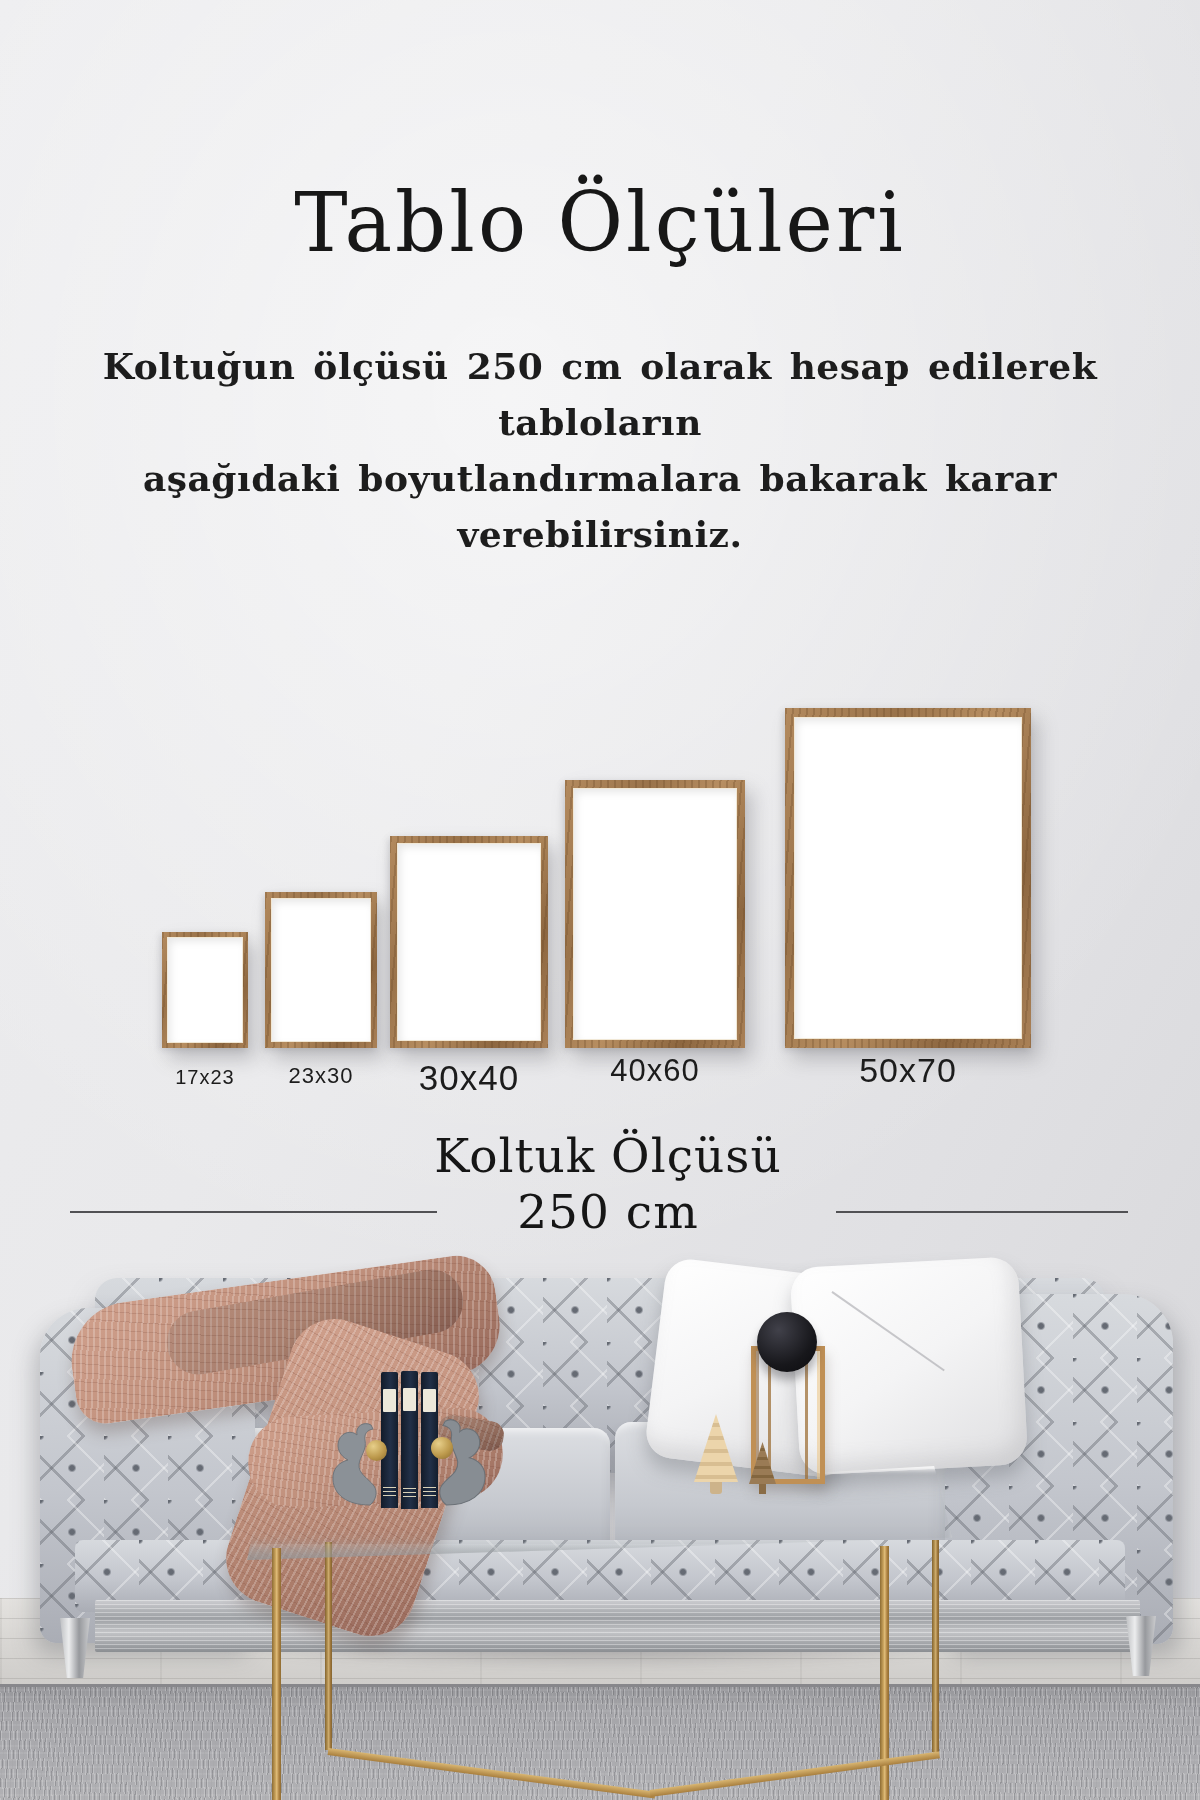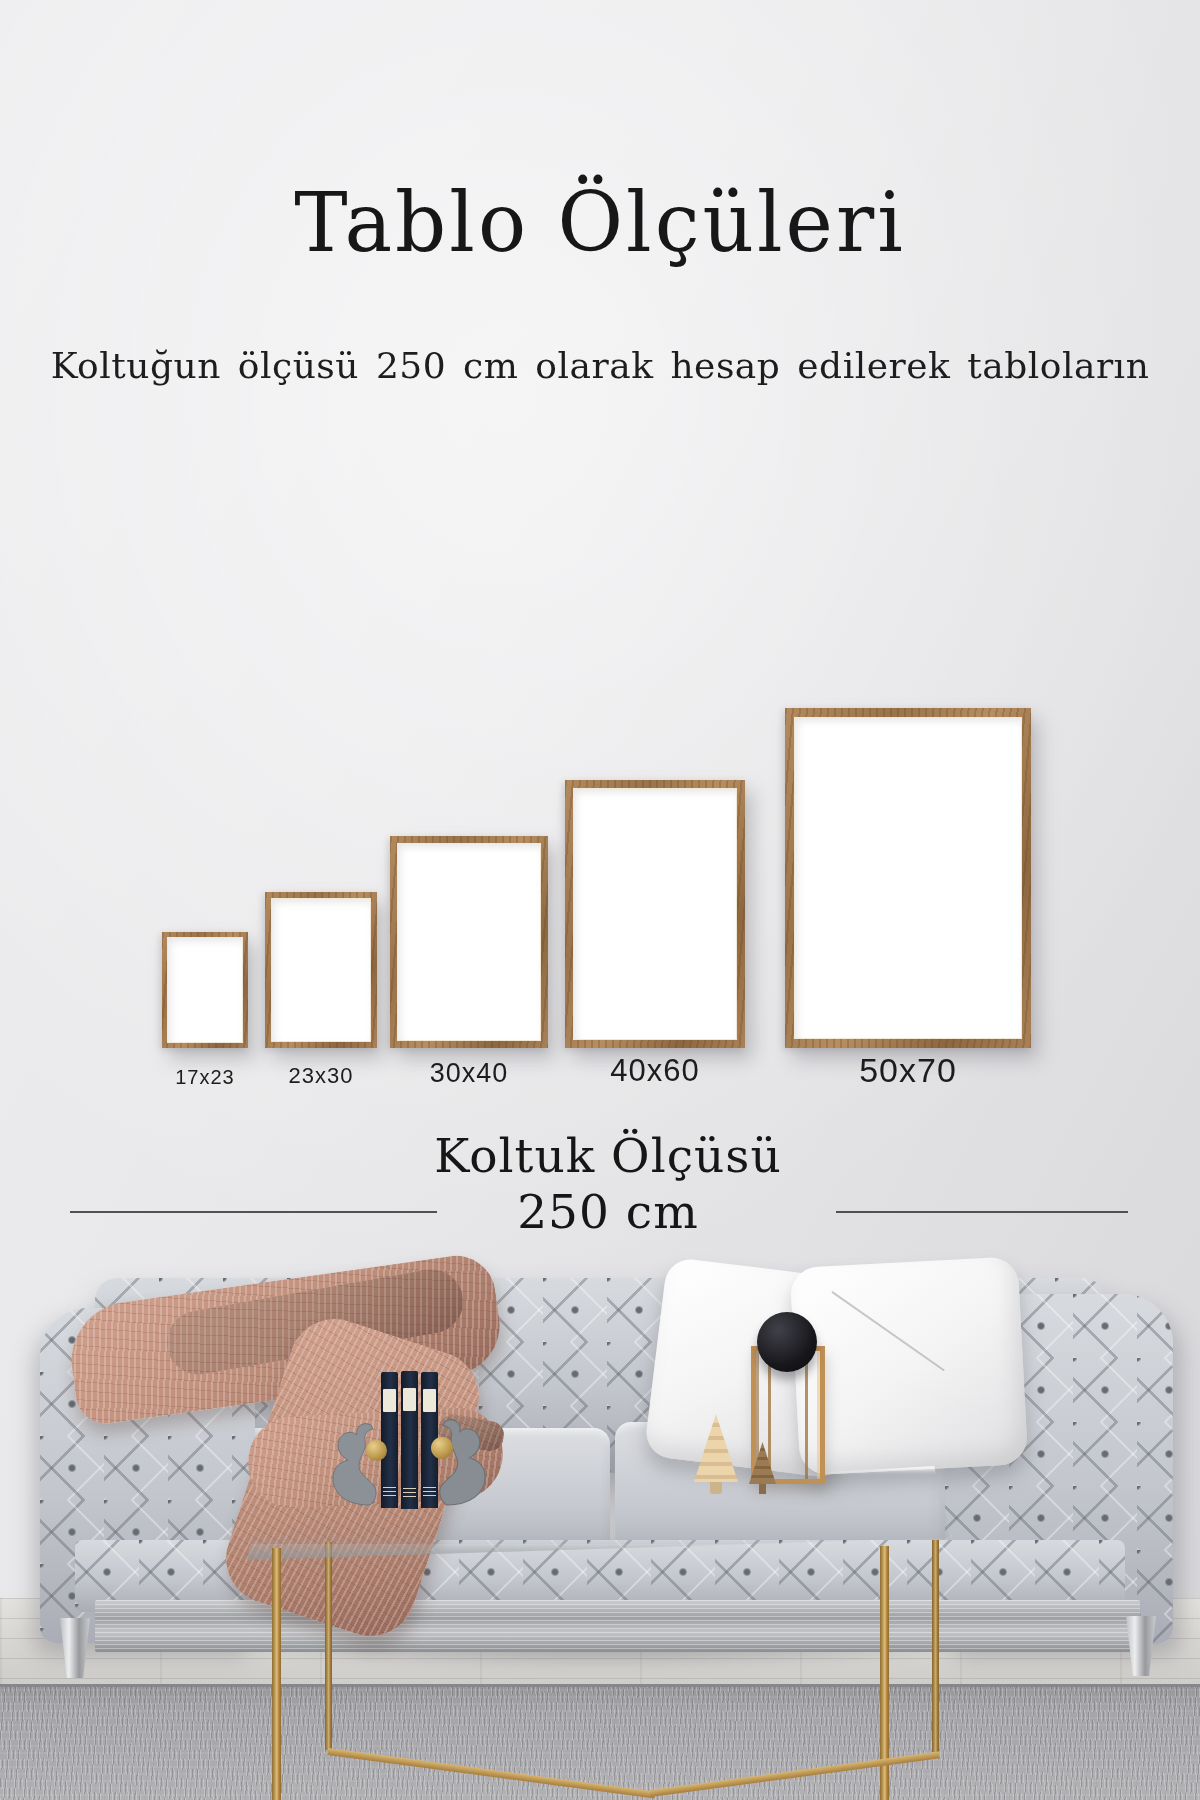--- a/index.html
+++ b/index.html
@@ -7,41 +7,41 @@
     background:
       radial-gradient(120% 90% at 42% 22%, rgba(255,255,255,.55) 0%, rgba(255,255,255,0) 55%),
       linear-gradient(118deg,#ededef 0%,#e9e9eb 38%,#e0e0e3 72%,#d6d6d9 100%);
     font-family:"DejaVu Serif", serif;}
   .abs{position:absolute;}
 
   
   .title{top:122px;left:0;width:100%;text-align:center;font-size:80px;font-weight:400;
     color:#171717;letter-spacing:3px;transform:scale(1,1.04);}
   .intro{top:338px;left:0;width:100%;text-align:center;font-size:36px;line-height:56px;
-    color:#1d1d1d;letter-spacing:.5px;word-spacing:5px;}
+    color:#1d1d1d;letter-spacing:.5px;word-spacing:5px;font-weight:bold;}
   .intro span{display:block;}
 
   
   .frame{position:absolute;box-sizing:border-box;
     background:
       repeating-linear-gradient(95deg, rgba(104,70,36,.28) 0 2px, rgba(0,0,0,0) 2px 7px),
       linear-gradient(115deg,#b38a5e 0%,#9a734a 28%,#b78e61 52%,#8d6740 78%,#aa8157 100%);
     box-shadow:7px 11px 18px rgba(96,96,104,.33), -2px 2px 6px rgba(96,96,104,.18);}
   .frame-inner{width:100%;height:100%;background:#fff;
     box-shadow:inset 0 0 0 1px #f1e8d6, inset 3px 4px 8px rgba(0,0,0,.10);}
   .f1{left:162px;top:932px;width:86px;height:116px;padding:5px;}
   .f2{left:265px;top:892px;width:112px;height:156px;padding:6px;}
   .f3{left:390px;top:836px;width:158px;height:212px;padding:7px;}
   .f4{left:565px;top:780px;width:180px;height:268px;padding:8px;}
   .f5{left:785px;top:708px;width:246px;height:340px;padding:9px;}
   .size-label{position:absolute;transform:translateX(-50%);font-family:Liberation Sans, sans-serif;
     color:#1c1c1c;letter-spacing:1px;white-space:nowrap;}
   .l1{left:205px;top:1066px;font-size:20px;}
   .l2{left:321px;top:1063px;font-size:22px;}
-  .l3{left:469px;top:1058px;font-size:27px;}
+  .l3{left:469px;top:1058px;font-size:35px;}
   .l4{left:655px;top:1053px;font-size:31px;}
   .l5{left:908px;top:1051px;font-size:34px;}
 
   
   .measure-label{top:1128px;left:0;width:1216px;text-align:center;font-size:47px;color:#161616;letter-spacing:1px;}
   .measure-value{top:1184px;left:0;width:1216px;text-align:center;font-size:47px;color:#161616;letter-spacing:1px;}
   .mline{position:absolute;top:1211px;height:2px;background:#515154;}
   .mline.left{left:70px;width:367px;}
   .mline.right{left:836px;width:292px;}
 
@@ -158,20 +158,21 @@
 </style>
 </head>
 <body>
 
 <div class="canvas">
 
   <h1 class="abs title">Tablo Ölçüleri</h1>
 
   <div class="abs intro">
     <span>Koltuğun ölçüsü 250 cm olarak hesap edilerek tabloların</span>
+    <span>aşağıdaki boyutlandırmalara bakarak karar verebilirsiniz.</span>
   </div>
 
   <div>
     <div class="frame f1">
         <div class="frame-inner"></div>
       </div>
     <div class="frame f2">
         <div class="frame-inner"></div>
       </div>
     <div class="frame f3">

